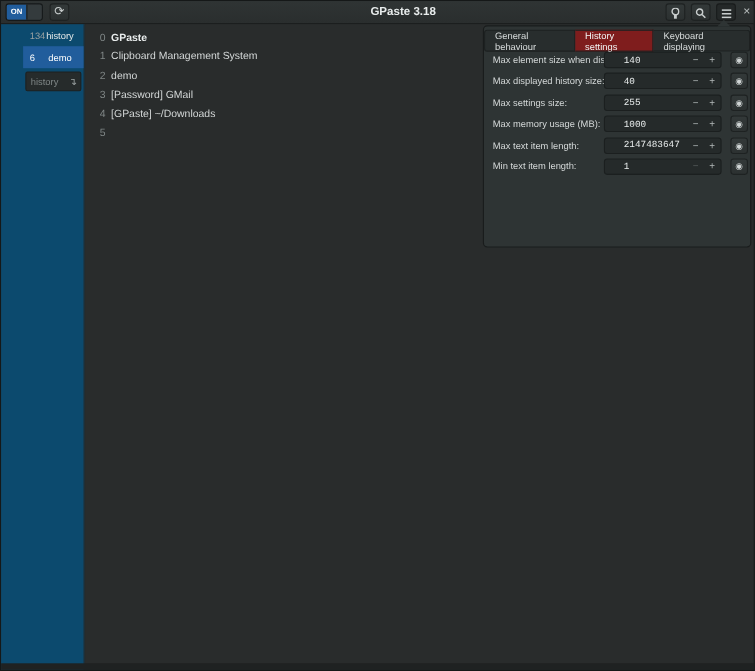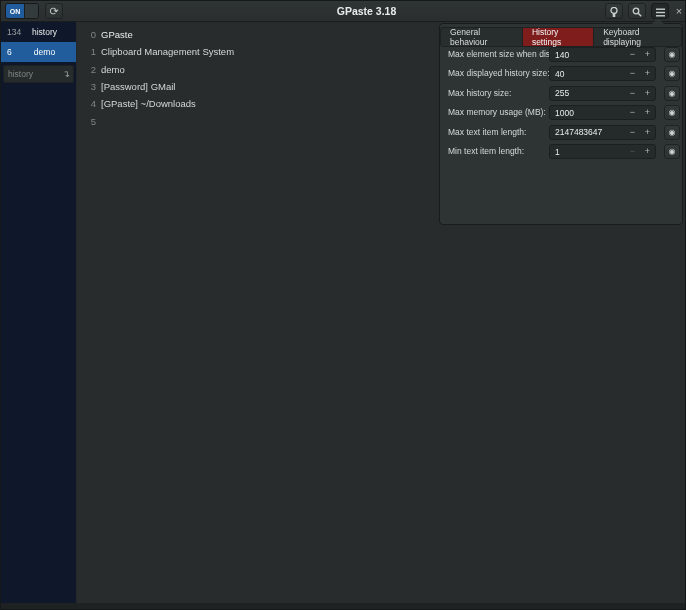--- a/index.html
+++ b/index.html
@@ -23,42 +23,42 @@
   .refresh { left:44px; font-size:11px; }
   .title { position:absolute; left:0; right:0; top:0; height:21px; line-height:21px;
            text-align:center; color:#e8ecec; font-size:10.5px; font-weight:bold;padding-left:47px; }
   .btn-bulb   { left:604px; }
   .btn-search { left:627px; }
   .btn-menu   { left:650px; }
   .btn-close  { left:671px; width:14px; background:none; border:none; color:#b6bcbc; font-size:11px; }
 
   
   .sidebar { position:absolute; left:0; top:21px; width:76px; bottom:0;
-             background:#0f172a; border-right:1px solid #242828; }
+             background:#0c4a6e; border-right:1px solid #242828;padding-left:20px; }
   .side-row { height:20px; display:flex; align-items:center; font-size:8.5px; cursor:pointer; }
   .side-row .cnt { color:#9aa1a1; width:20px; padding-left:6px; }
   .side-row .lbl { flex:1; text-align:center; color:#e4e8e8; padding-right:8px; }
   .side-row.selected { background:#215d9c; }
   .side-row.selected .cnt, .side-row.selected .lbl { color:#fff; }
   .side-entry { margin:3px 2px 0 2px; height:18px; background:#262b2b; border:1px solid #1d2121;
                 border-radius:2px; display:flex; align-items:center; }
   .side-entry input { flex:1; min-width:0; background:none; border:none; outline:none;
                       color:#d8dcdc; font-size:8.5px; padding-left:4px;
                       font-family:"Liberation Sans", sans-serif; }
   .side-entry input::placeholder { color:#7f8686; }
   .entry-ico { color:#9aa1a1; font-size:9px; padding:0 3px; }
 
   
   .mainlist { position:absolute; left:77px; top:21px; right:0; bottom:6px; background:#292c2c;
               padding-top:4px; }
   .hitem { height:17.3px; display:flex; align-items:center; padding-left:11px;
            font-size:9.5px; cursor:pointer; }
   .hitem .idx { color:#7f8686; min-width:7px; margin-right:5px; text-align:right; }
   .hitem .txt { color:#d4d8d8; }
-  .hitem.bold .txt { font-weight:normal; color:#e9eded; }
+  .hitem.bold .txt { font-weight:bold; color:#e9eded; }
 
   
   .popover { position:absolute; left:438px; top:22px; width:244px; height:202px;
              background:#2e3434; border:1px solid #191c1c; border-radius:4px; }
   .pop-arrow { position:absolute; top:-6px; left:212px; width:0; height:0;
                border-left:6px solid transparent; border-right:6px solid transparent;
                border-bottom:6px solid #2e3434; }
   .tabs { position:absolute; top:3px; left:0; right:0; display:flex; justify-content:center; }
   .tab { height:20px; padding:0 9px; font-size:8.5px; color:#d9dddd; cursor:pointer;
          background:#282d2d; border:1px solid #1d2121; border-left-width:0;
@@ -67,22 +67,22 @@
   .tab:last-child { border-radius:0 3px 3px 0; }
   .tab.active { background:#7f1d1d; color:#f2f5f5; }
 
   .srow { position:absolute; left:0; width:100%; height:15px; }
   .srow .slabel { position:absolute; left:8px; top:0; height:15px; line-height:15px;
                   font-size:8.5px; color:#d4d8d8; }
   .spin { position:absolute; left:109px; top:0; width:107px; height:15px;
           background:#252a2a; border:1px solid #1b1f1f; border-radius:3px;
           display:flex; align-items:center; }
   .spin input { flex:1; min-width:0; background:none; border:none; outline:none;
-                color:#e8ecec; font-size:8.5px; padding-left:5px;
-                font-family:Liberation Sans, sans-serif; }
+                color:#e8ecec; font-size:8.5px; padding-left:17px;
+                font-family:Liberation Mono, monospace; }
   .spin .step { width:15px; text-align:center; color:#b4baba; font-size:9px; cursor:pointer;
                 line-height:13px; }
   .spin .step.disabled { color:#565d5d; cursor:default; }
   .reset-btn { position:absolute; left:224px; top:0; width:16px; height:15px;
                background:linear-gradient(#333939,#2c3131); border:1px solid #1e2222;
                border-radius:3px; color:#cfd4d4; font-size:8px; line-height:13px;
                text-align:center; cursor:pointer; padding:0; }
 
   .bottom-strip { position:absolute; left:0; right:0; bottom:0; height:6px; background:#1f2222; }
 </style>
@@ -191,21 +191,21 @@
       <span class="slabel">Max displayed history size:</span>
       <div class="spin">
         <input value="40" style="">
         <span class="step">−</span>
         <span class="step">+</span>
       </div>
       <button class="reset-btn"><span>◉</span></button>
     </div>
 
     <div class="srow" style="top:61.8px">
-      <span class="slabel">Max history size:</span>
+      <span class="slabel">Max settings size:</span>
       <div class="spin">
         <input value="255" style="">
         <span class="step">−</span>
         <span class="step">+</span>
       </div>
       <button class="reset-btn"><span>◉</span></button>
     </div>
 
     <div class="srow" style="top:81.2px">
       <span class="slabel">Max memory usage (MB):</span>

